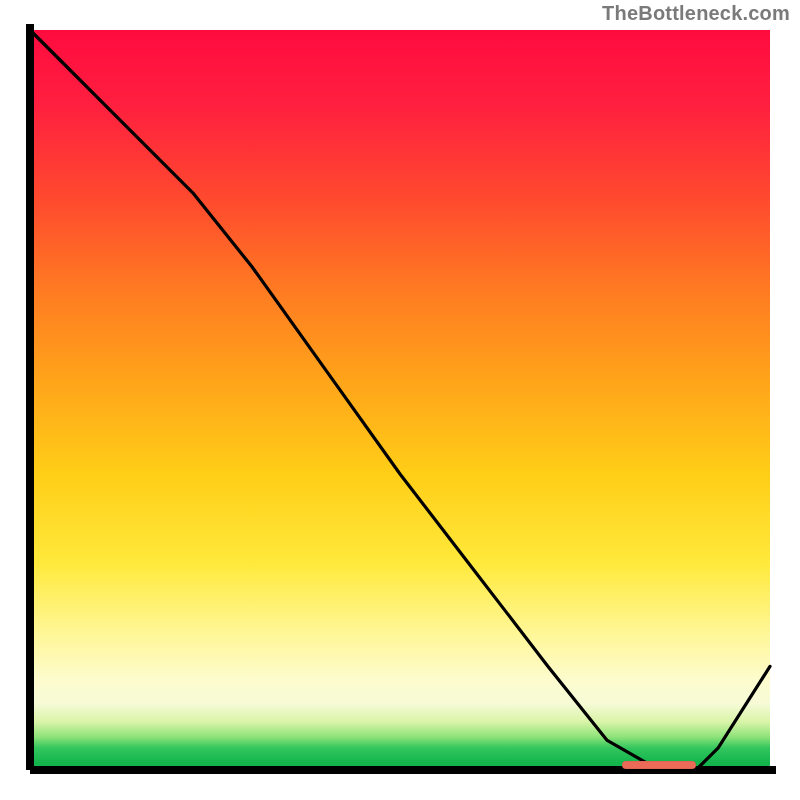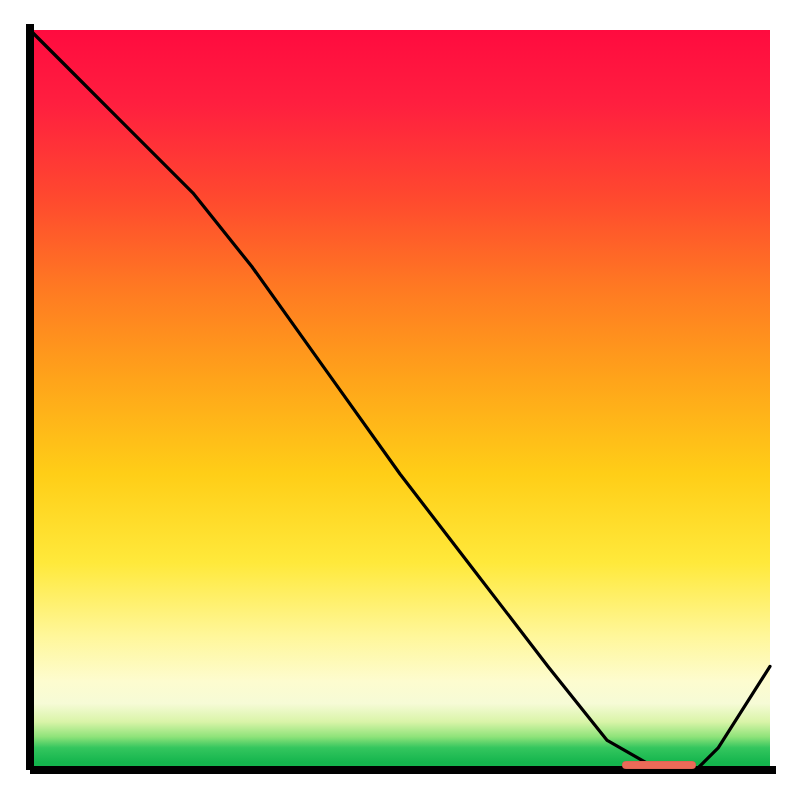--- a/index.html
+++ b/index.html
@@ -71,20 +71,21 @@
     border-radius: 4px;
     background: #eb6a58; 
     box-shadow: 0 0 0 0.5px rgba(0,0,0,0.1) inset;
   }
 </style>
 </head>
 <body>
 
 <div class="container">
 
+  <div class="watermark">TheBottleneck.com</div>
 
   <div class="plot-wrap">
 
     <div class="gradient"></div>
 
     <svg class="axes" viewBox="0 0 752 752" preserveAspectRatio="none">
 
       <line x1="6" y1="0" x2="6" y2="746" stroke="#000" stroke-width="8"></line>
 
       <line x1="6" y1="746" x2="752" y2="746" stroke="#000" stroke-width="8"></line>

